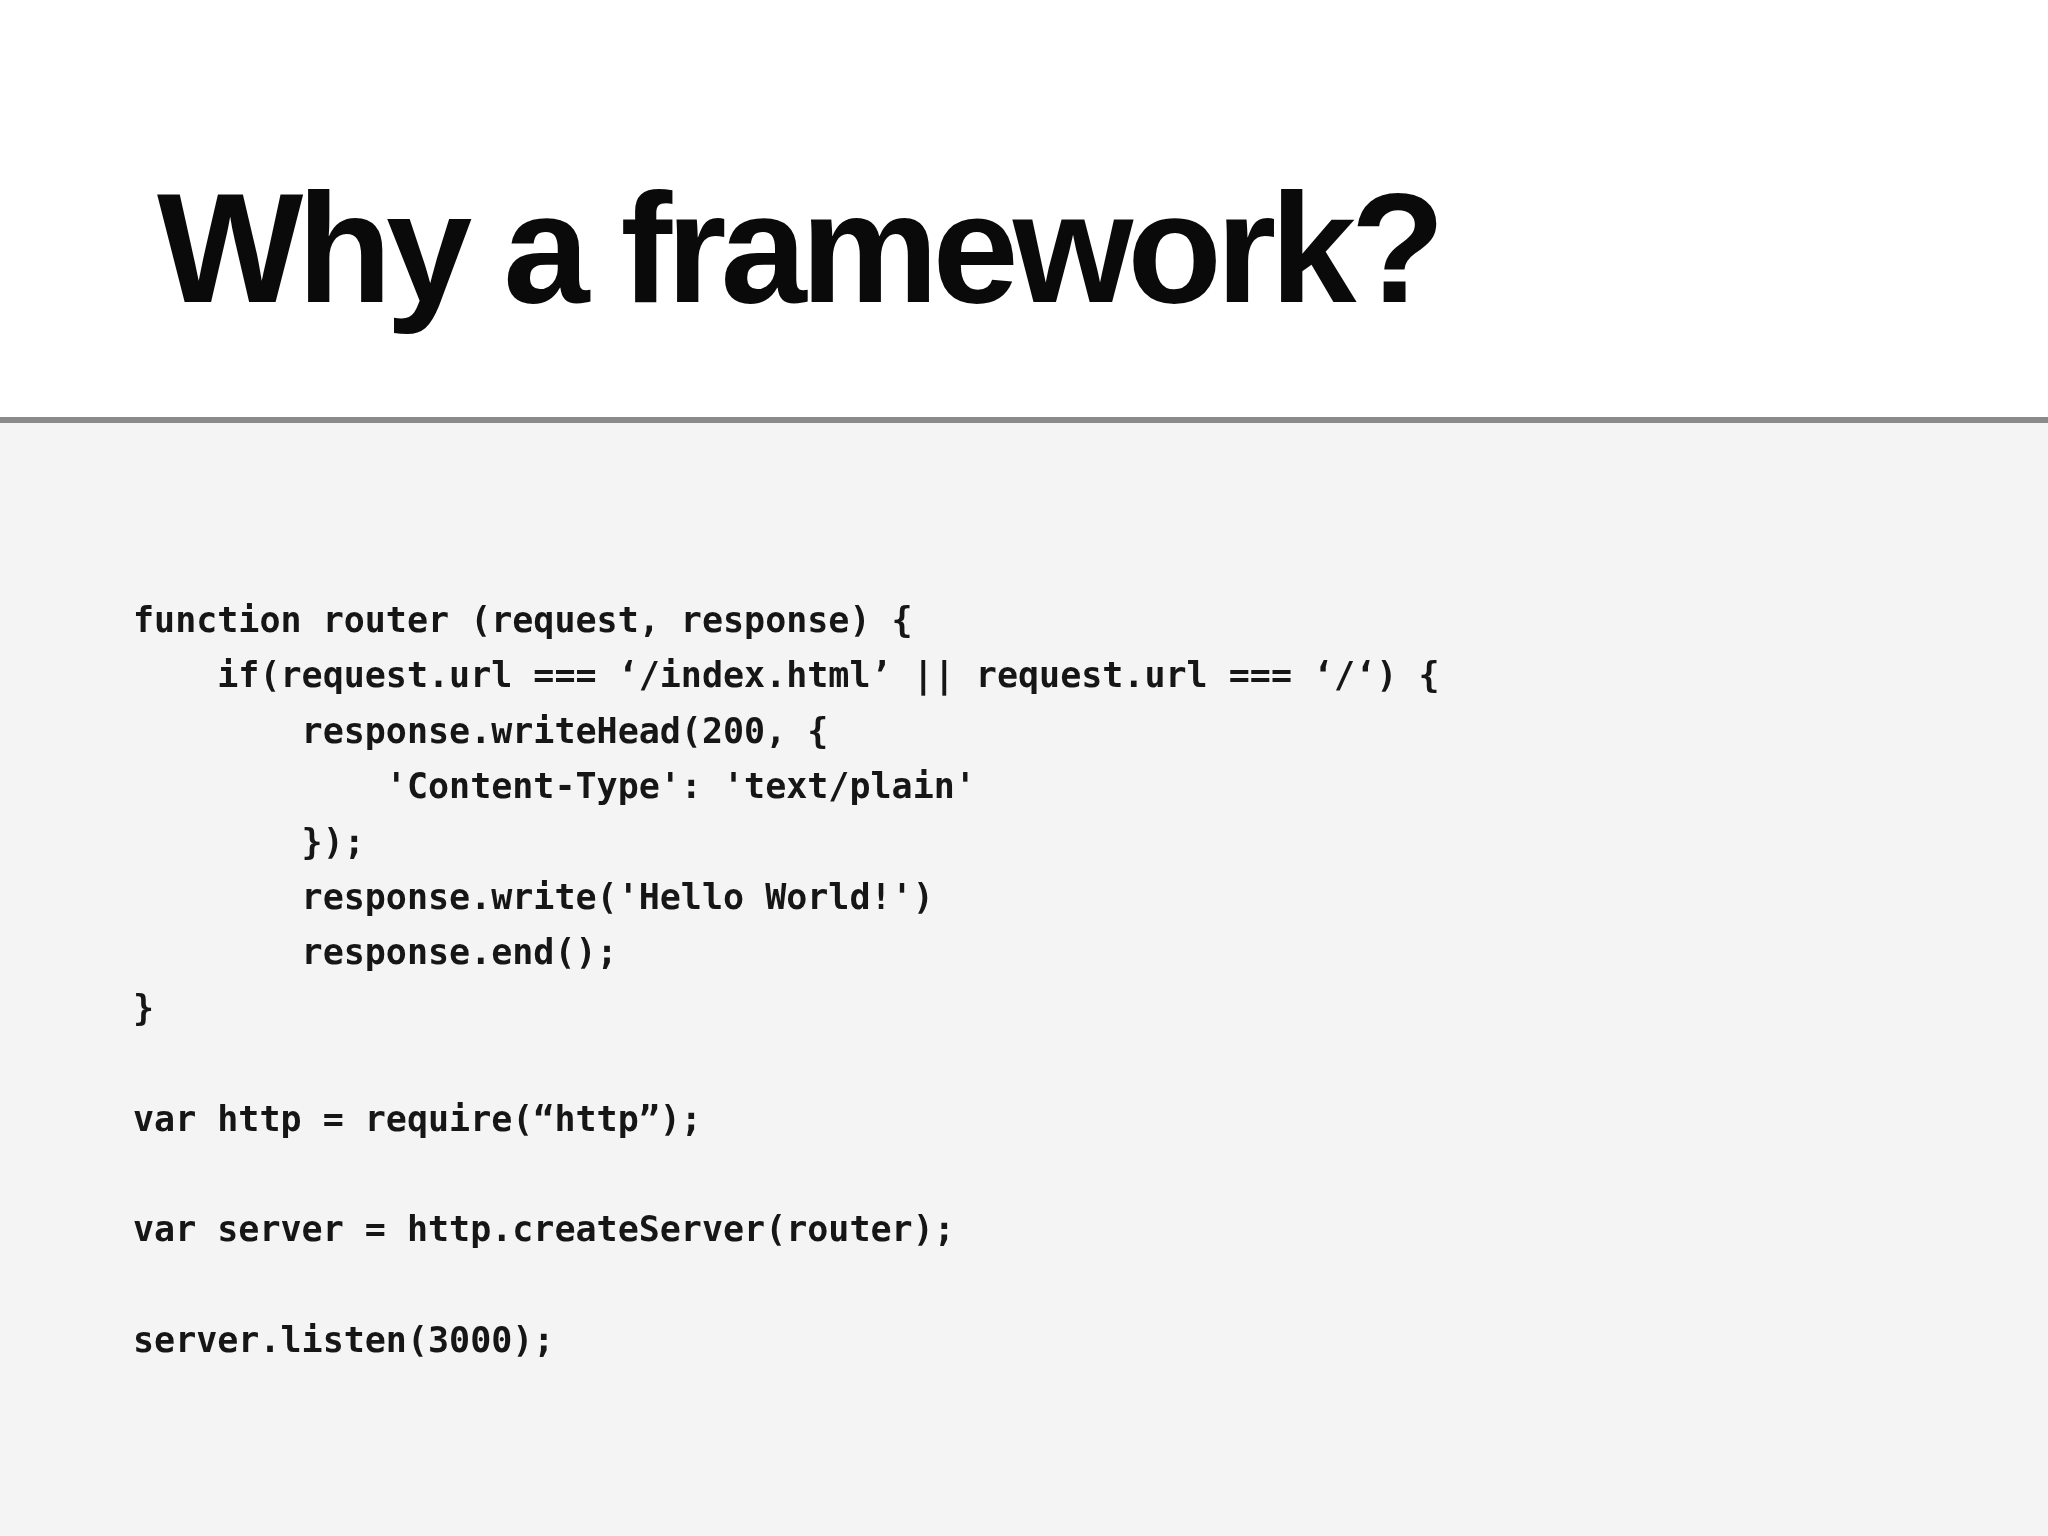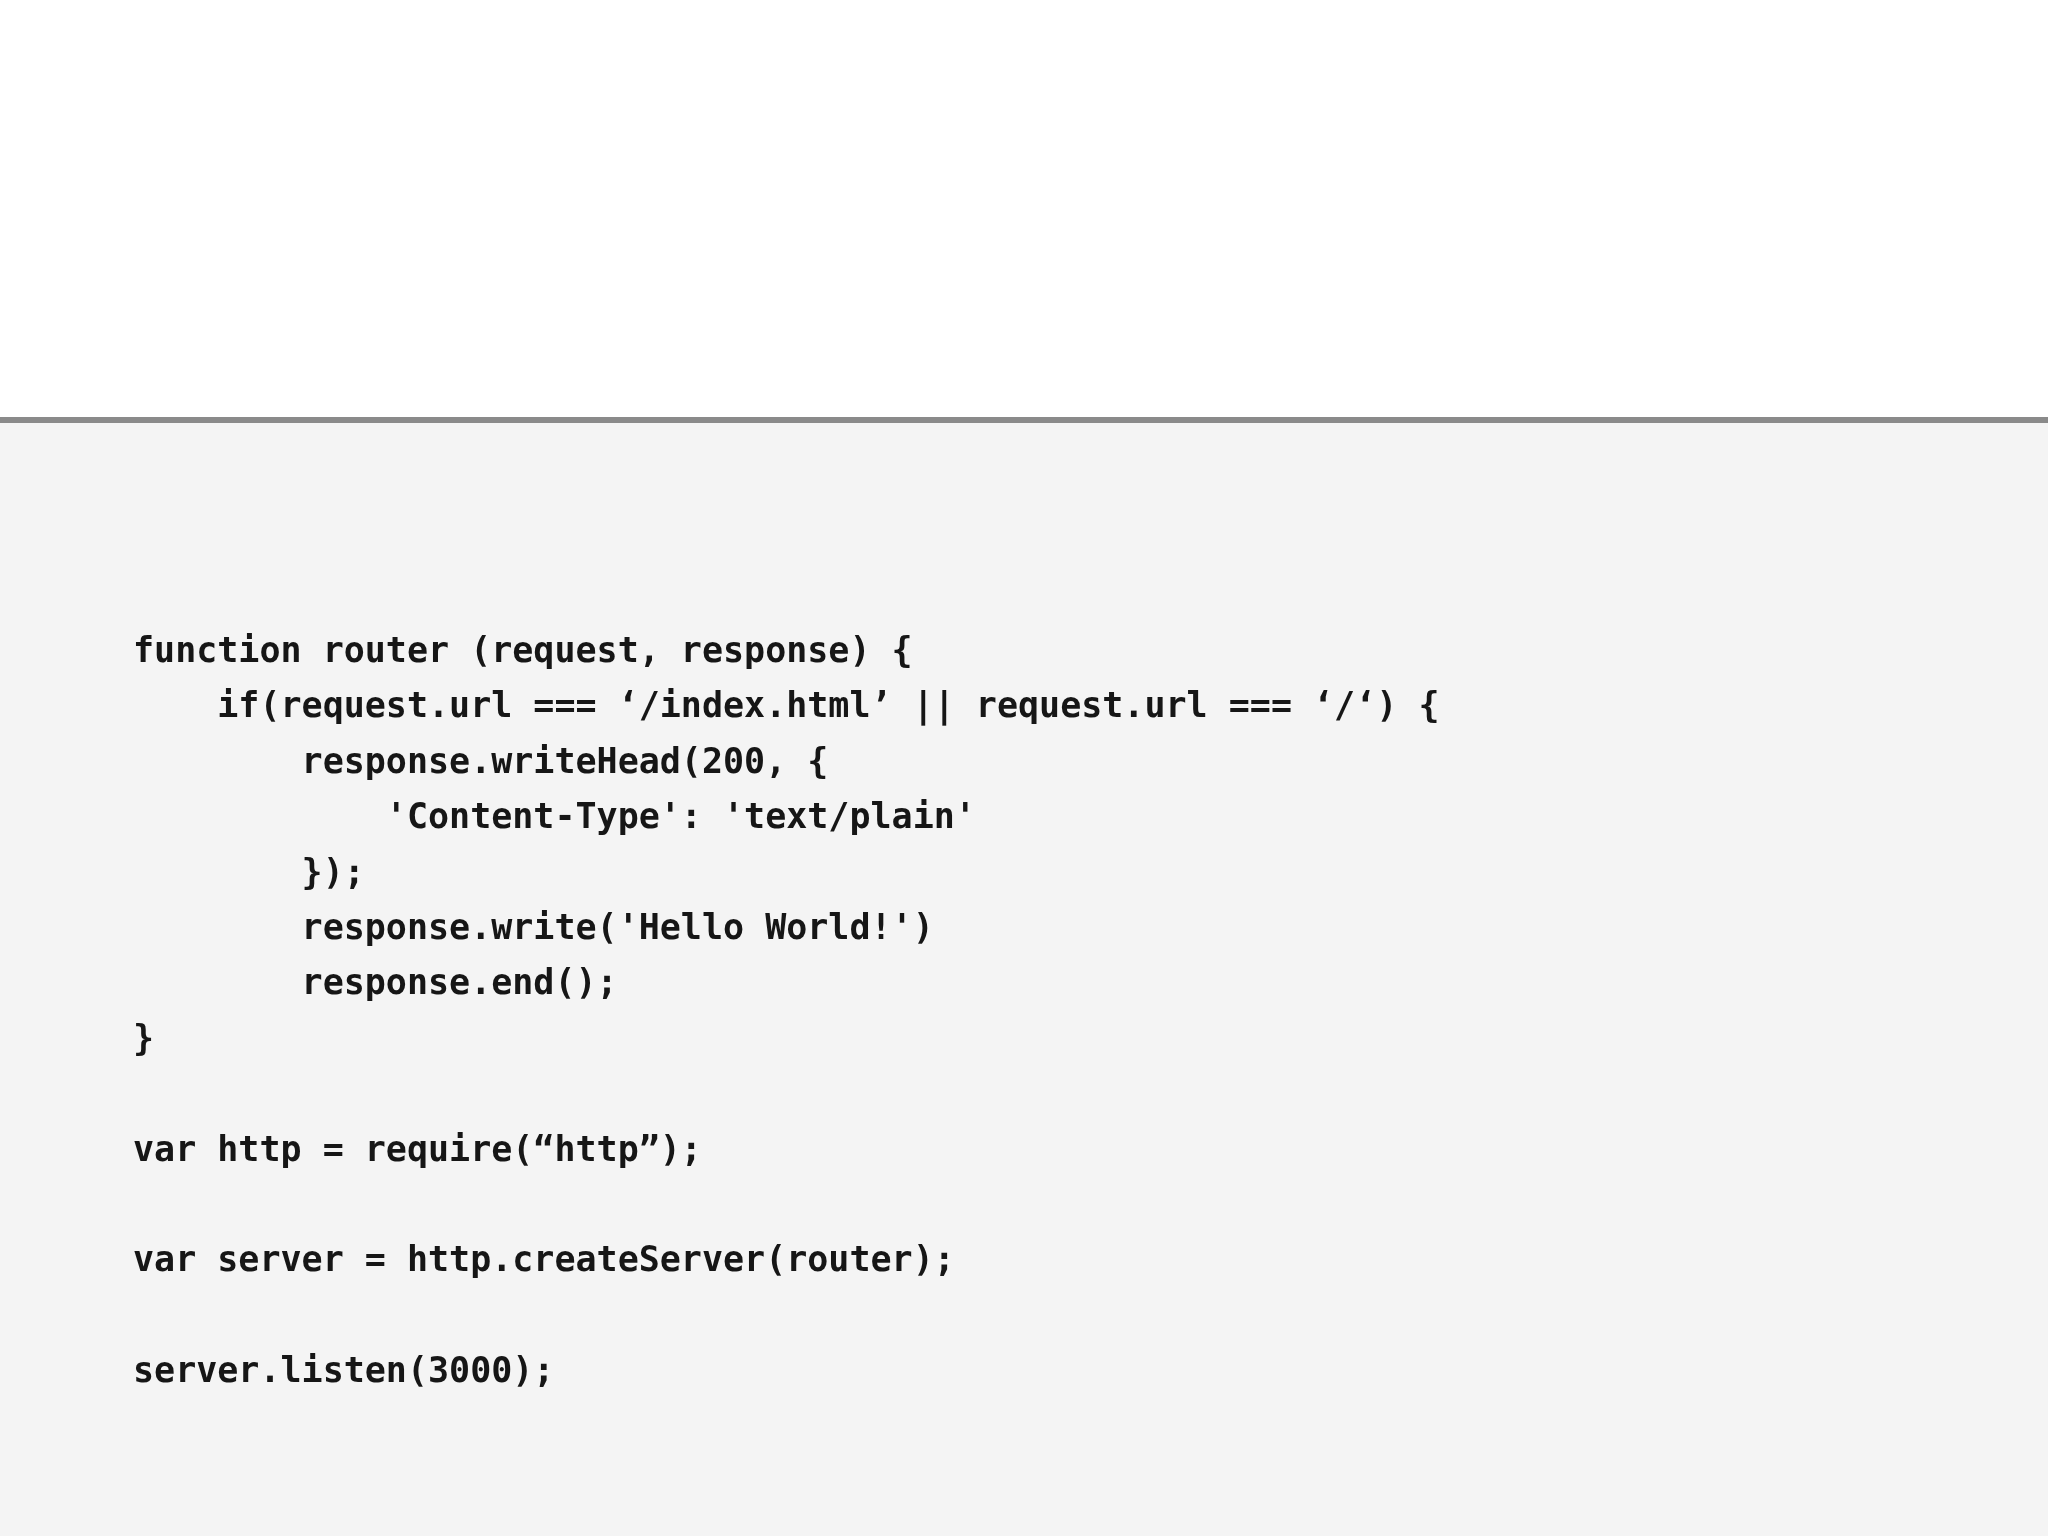--- a/index.html
+++ b/index.html
@@ -51,35 +51,38 @@
     position: absolute;
     left: 0;
     top: 423px;
     width: 2048px;
     height: 1113px;
     background: #f4f4f4;
   }
   .code-block {
     position: absolute;
     left: 133px;
-    top: 200px; 
+    top: 170px; 
     margin: 0;
     font-family: "DejaVu Sans Mono", "Liberation Mono", monospace;
     font-size: 35px;
     font-weight: 600;
     line-height: 55.4px;
     color: #161616;
     white-space: pre;
   }
 </style>
 </head>
 <body>
 
 <div class="slide">
 
+  <div class="title-area">
+    <h1 class="slide-title">Why a framework?</h1>
+  </div>
 
   <div class="section-divider"></div>
 
   <div class="code-area">
     <pre class="code-block">function router (request, response) {
     if(request.url === ‘/index.html’ || request.url === ‘/‘) {
         response.writeHead(200, {
             'Content-Type': 'text/plain'
         });
         response.write('Hello World!')

